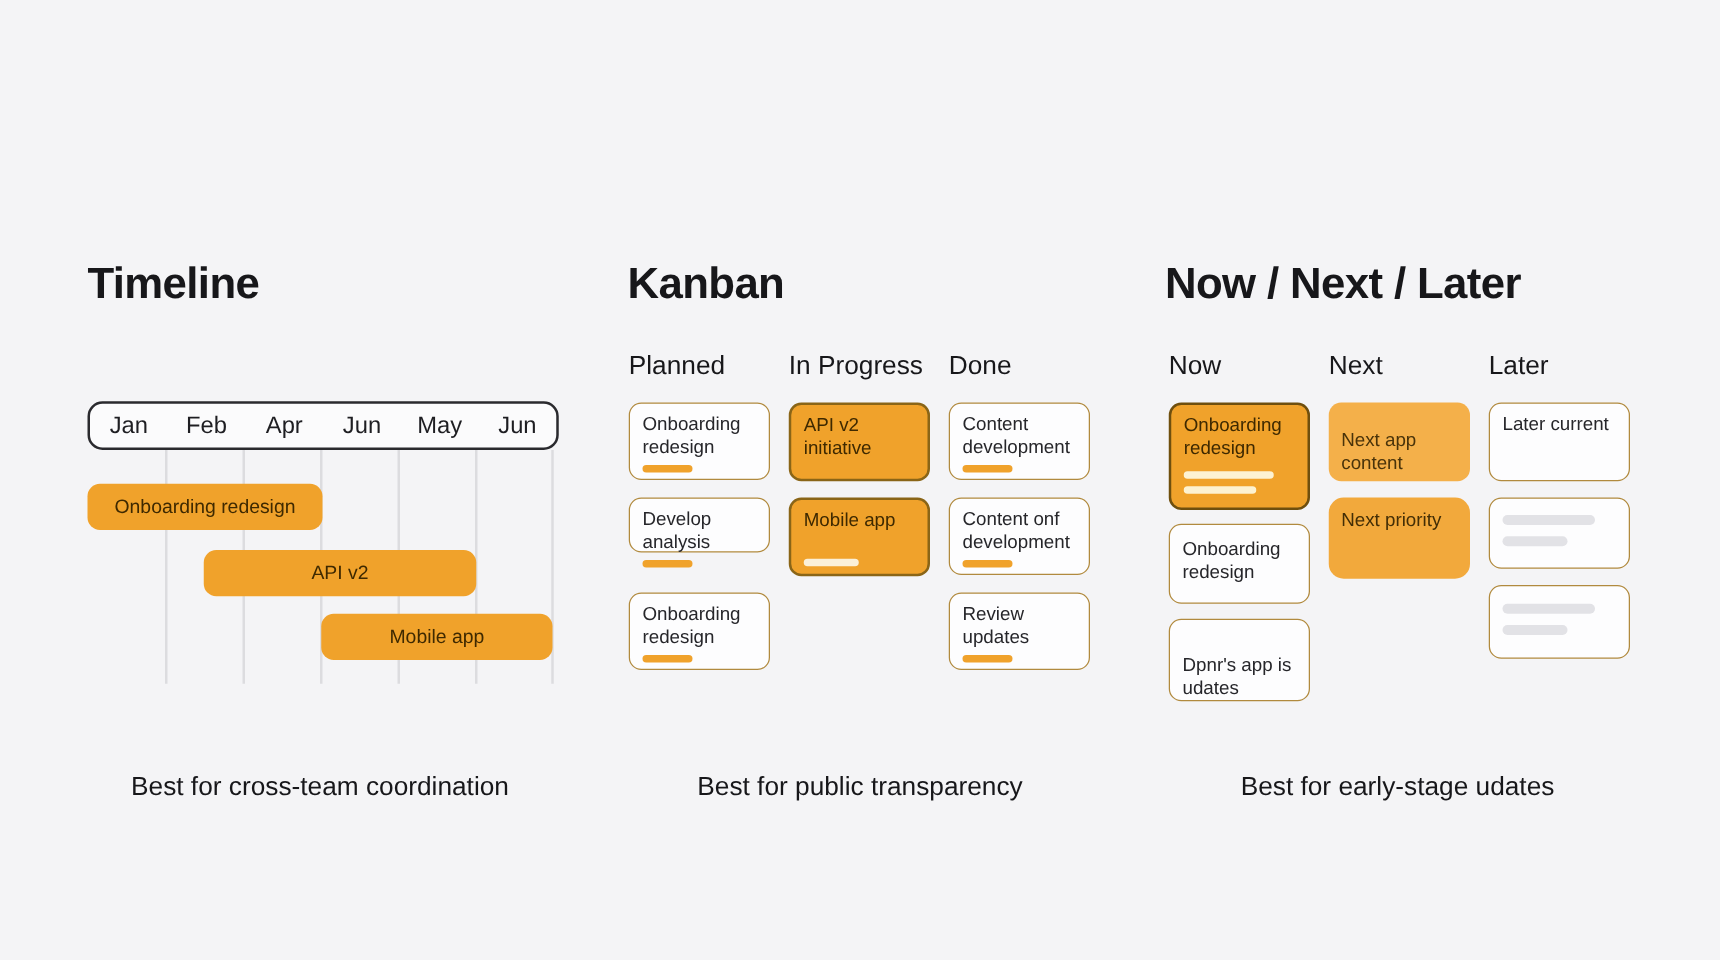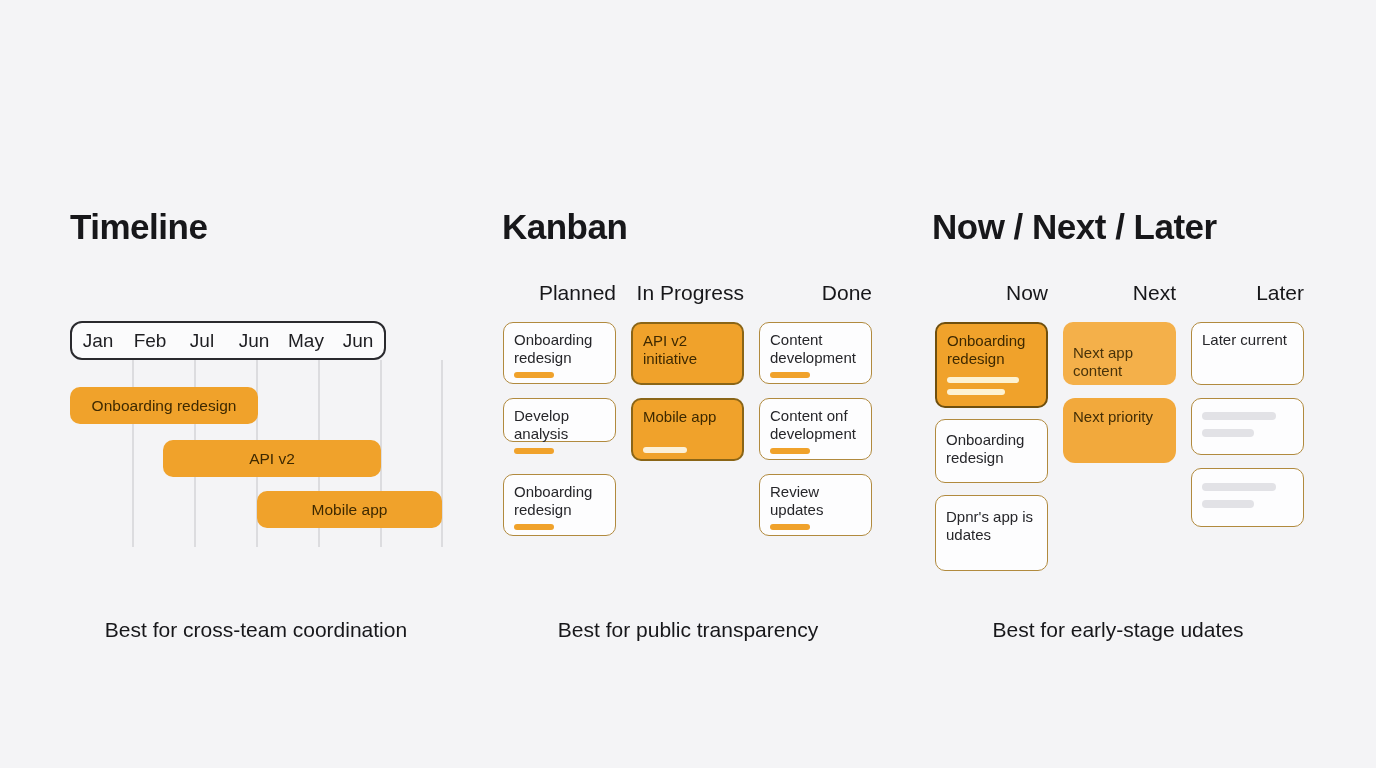--- a/index.html
+++ b/index.html
@@ -16,26 +16,26 @@
     font-size:35px;font-weight:700;letter-spacing:-0.5px;
     text-align:left;color:var(--text,#17171a);
   }
   .caption{
     position:absolute;height:28px;line-height:28px;
     font-size:21px;text-align:center;white-space:nowrap;
     color:var(--text,#17171a);
   }
   .col-header{
     position:absolute;width:113px;height:26px;line-height:26px;
-    font-size:21px;text-align:right;white-space:nowrap;
+    font-size:21px;text-align:left;white-space:nowrap;
     color:var(--text,#17171a);
   }
   
   .month-box{
-    position:absolute;left:70px;top:321px;width:316px;height:39px;
+    position:absolute;left:70px;top:321px;width:377px;height:39px;
     box-sizing:border-box;border:2px solid var(--month-box-border,#2a2a2e);
     border-radius:12px;background:#fbfbfc;
     display:flex;align-items:center;
   }
   .month{flex:1;text-align:center;font-size:19px;color:#1e1e22;}
   .gridline{
     position:absolute;top:360px;height:187px;width:2px;
     background:var(--gridline,#dcdcdf);
   }
   .tl-bar{
@@ -84,21 +84,21 @@
 <body>
 
 <div id="canvas">
 
   <section>
     <h2 class="panel-title" style="left:70px;top:206px;width:372px">Timeline</h2>
 
     <div class="month-box">
       <span class="month">Jan</span>
       <span class="month">Feb</span>
-      <span class="month">Jul</span>
+      <span class="month">Apr</span>
       <span class="month">Jun</span>
       <span class="month">May</span>
       <span class="month">Jun</span>
     </div>
 
     <div class="gridline" style="left:132px"></div>
     <div class="gridline" style="left:194px"></div>
     <div class="gridline" style="left:256px"></div>
     <div class="gridline" style="left:318px"></div>
     <div class="gridline" style="left:380px"></div>
@@ -169,21 +169,21 @@
     <div class="col-header" style="left:1191px;top:280px">Later</div>
 
     <div class="card now-hero" style="left:935px;top:322px;height:86px">
       <div>Onboarding redesign</div>
       <div class="skel cream" style="width:72px;height:6px;margin-top:8px"></div>
       <div class="skel cream" style="width:58px;height:6px;margin-top:6px"></div>
     </div>
     <div class="card white" style="left:935px;top:419px;height:64px;padding-top:11px">
       <div>Onboarding redesign</div>
     </div>
-    <div class="card white" style="left:935px;top:495px;height:76px;padding-top:12px">
+    <div class="card white" style="left:935px;top:495px;height:66px;padding-top:28px">
       <div>Dpnr's app is udates</div>
     </div>
 
     <div class="card orange-soft" style="left:1063px;top:322px;height:63px">
       <div>Next app content</div>
     </div>
     <div class="card orange-deep" style="left:1063px;top:398px;height:65px">
       <div>Next priority</div>
     </div>
 

